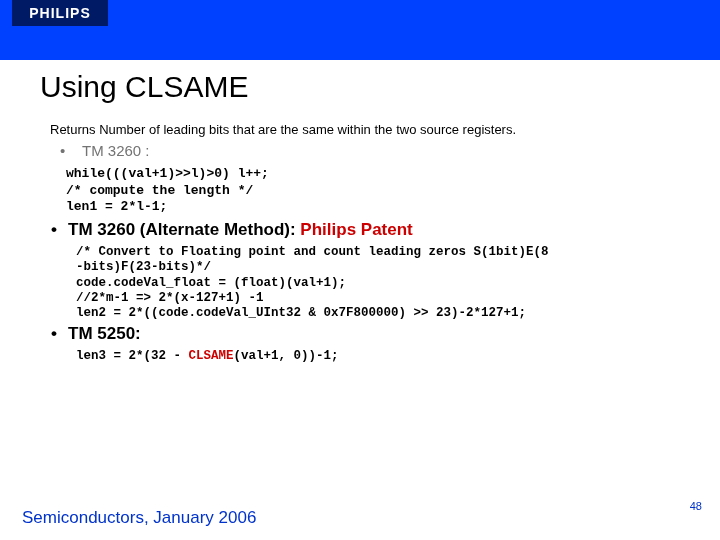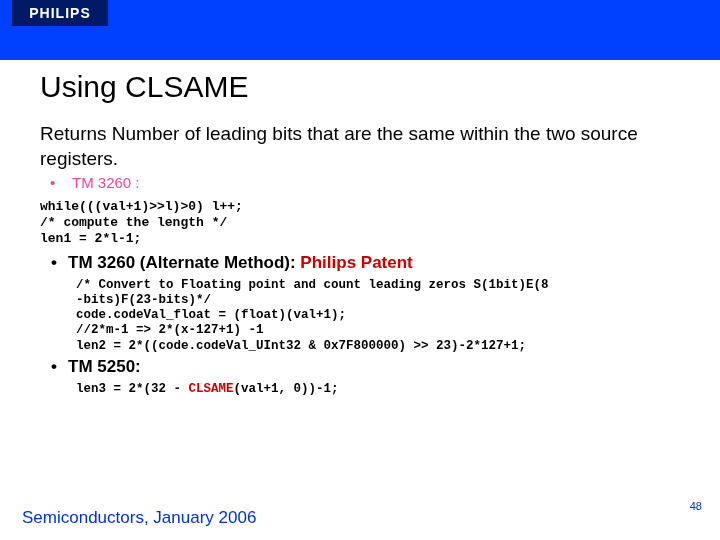--- a/index.html
+++ b/index.html
@@ -37,38 +37,40 @@
   .content {
     padding: 10px 40px 0 40px;
   }
   .title {
     font-size: 30px;
     font-weight: normal;
     color: #000;
     margin-bottom: 18px;
   }
   .body-text {
-    font-size: 19px;
+    font-size: 13px;
     color: #000;
     line-height: 1.3;
+    margin-left: 10px;
     margin-bottom: 2px;
   }
   .bullet1 {
     font-size: 15px;
-    color: #ec4899;
-    margin-left: 10px;
+    color: #737373;
+    margin-left: 20px;
     line-height: 1.3;
   }
   .bullet1 .dot { display:inline-block; width:22px; }
   .code {
     font-family: "Courier New", monospace;
     font-size: 13px;
     font-weight: bold;
     color: #000;
     white-space: pre;
+    margin-left: 26px;
     line-height: 1.25;
     margin-top: 6px;
     margin-bottom: 4px;
   }
   .bullet0 {
     font-size: 17px;
     color: #000;
     margin-left: 0px;
     line-height: 1.35;
     font-weight: bold;

